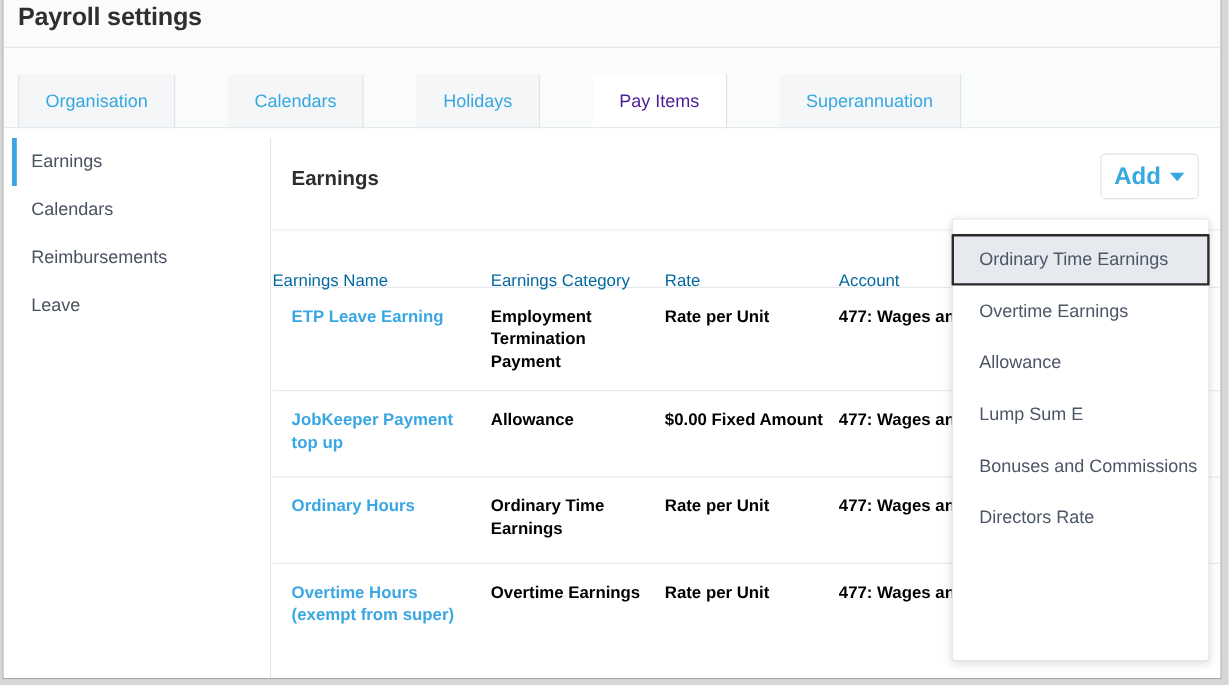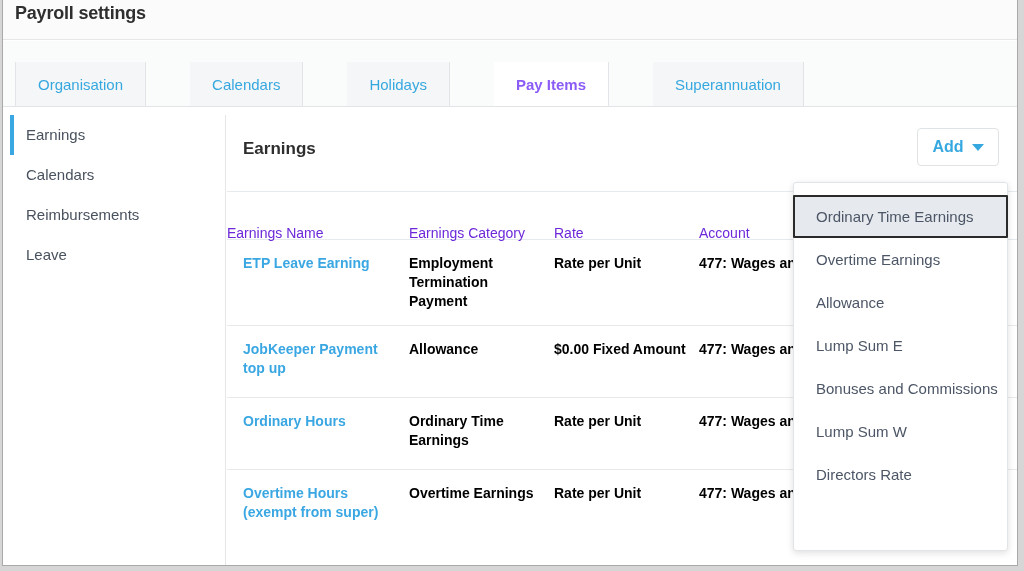--- a/index.html
+++ b/index.html
@@ -42,21 +42,21 @@
     width: 100%;
     height: 40px;
     background: #fbfbfb;
     border-bottom: 1px solid #e4e6e8;
     box-sizing: border-box;
   }
   .page-title {
     position: absolute;
     left: 12px;
     top: 3px;
-    font-size: 18px;
+    font-size: 21px;
     font-weight: bold;
     color: #2f2f2f;
     letter-spacing: -0.2px;
   }
 
   
   .tab-strip {
     position: absolute;
     left: 0;
     top: 41px;
@@ -84,22 +84,22 @@
     color: #36a8e0;
     background: #f4f6f7;
     border-right: 1px solid #e2e5e8;
     box-sizing: border-box;
     white-space: nowrap;
     cursor: pointer;
   }
   .tab:first-child { border-left: 1px solid #e2e5e8; }
   .tab.active {
     background: #ffffff;
-    color: #8b5cf6;
-    font-weight: bold;
+    color: #4c1d95;
+    font-weight: normal;
   }
   .tab-underline {
     position: absolute;
     left: 0;
     bottom: 0;
     width: 100%;
     height: 1px;
     background: #e2e5e8;
   }
 
@@ -173,21 +173,21 @@
     border: 1px solid #dfe3e6;
     border-radius: 4px;
     display: flex;
     align-items: center;
     justify-content: center;
     gap: 8px;
     cursor: pointer;
     box-sizing: border-box;
   }
   .add-button .lbl {
-    font-size: 16px;
+    font-size: 20px;
     font-weight: bold;
     color: #36a8e0;
   }
   .caret-down {
     width: 0; height: 0;
     border-left: 6px solid transparent;
     border-right: 6px solid transparent;
     border-top: 7px solid #36a8e0;
   }
 
@@ -214,21 +214,21 @@
   .cell {
     box-sizing: border-box;
     padding: 14px 10px 14px 0;
     font-size: 14px;
     color: #000000;
     line-height: 1.35;
   }
   .head .cell {
     padding: 0 10px 0 0;
     font-size: 14px;
-    color: #6d28d9;
+    color: #0369a1;
     margin-top: 36px;
   }
   .c-name { width: 182px; padding-left: 16px; }
   .c-cat  { width: 145px; }
   .c-rate { width: 145px; }
   .c-acct { width: 240px; }
   .link {
     color: #3aa7e3;
     cursor: pointer;
   }
@@ -342,18 +342,17 @@
           </div>
       </div>
     </div>
 
     <div class="dropdown" id="dropdown">
         <div class="dd-item highlight">Ordinary Time Earnings</div>
         <div class="dd-item">Overtime Earnings</div>
         <div class="dd-item">Allowance</div>
         <div class="dd-item">Lump Sum E</div>
         <div class="dd-item">Bonuses and Commissions</div>
-        <div class="dd-item">Lump Sum W</div>
         <div class="dd-item">Directors Rate</div>
       </div>
 
   </div>
 </div>
 
 </body></html>

